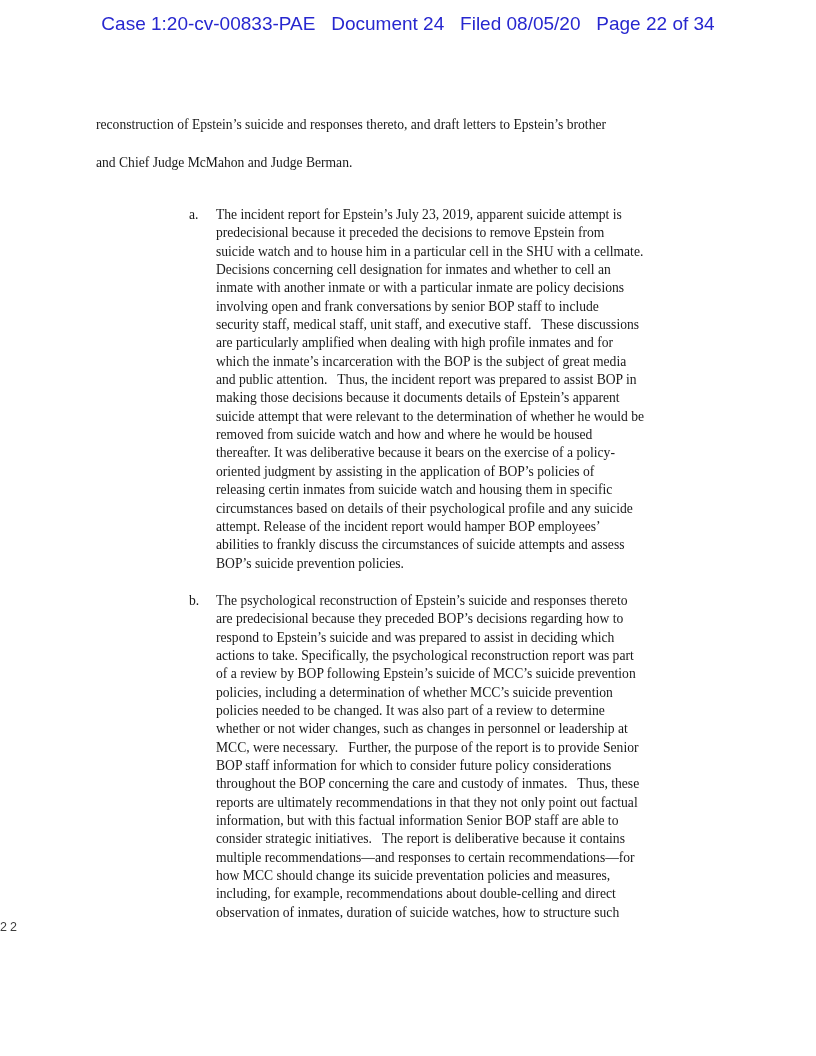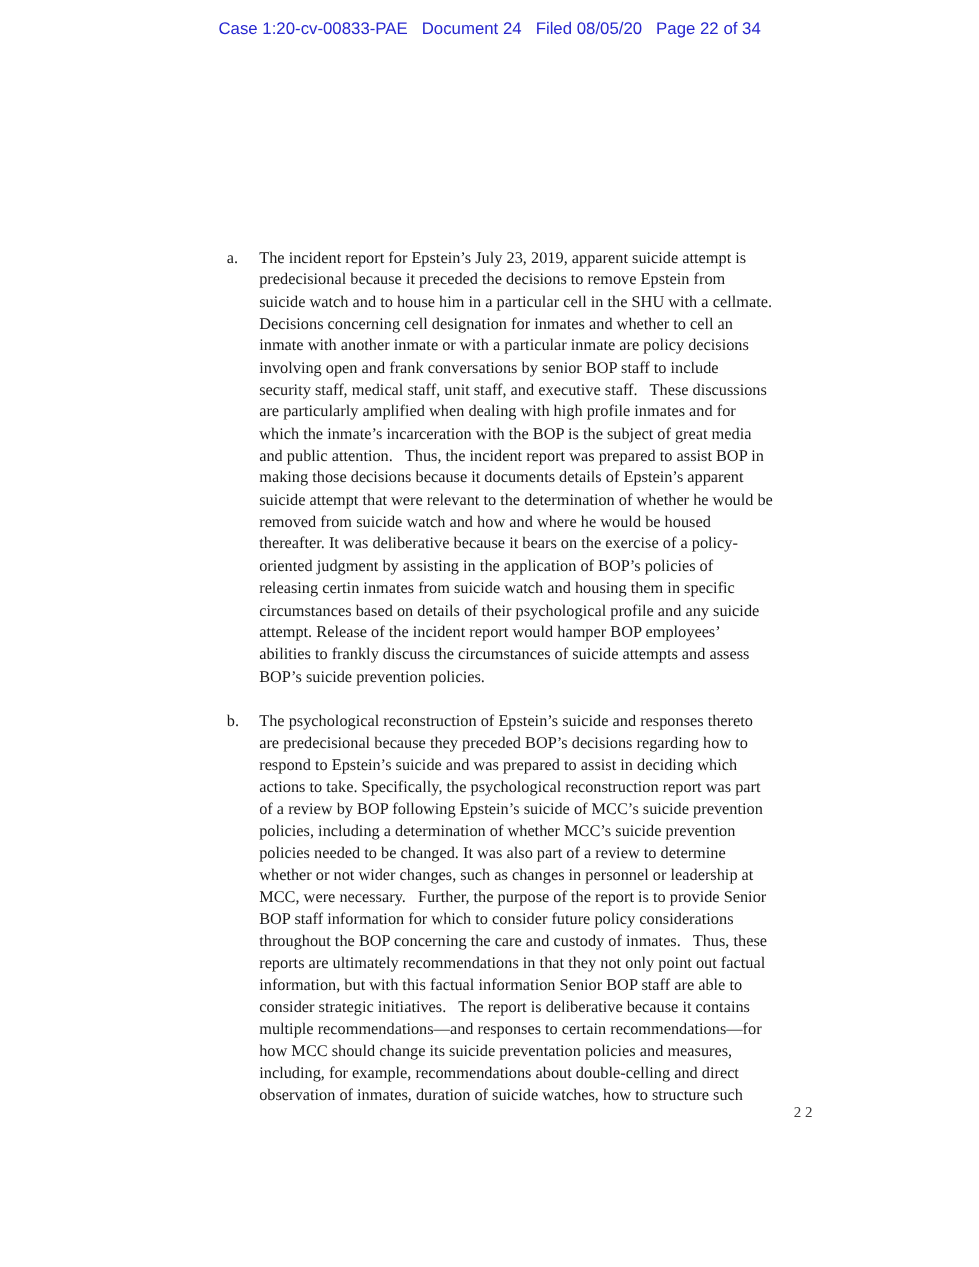--- a/index.html
+++ b/index.html
@@ -17,21 +17,21 @@
     font-family: "Liberation Serif", "DejaVu Serif", serif;
     color: #181818;
   }
   .case-header {
     position: absolute;
     top: 15px;
     left: 0;
     width: 816px;
     text-align: center;
     font-family: "Liberation Sans", "DejaVu Sans", sans-serif;
-    font-size: 14px;
+    font-size: 19px;
     line-height: 17px;
     color: #2727cf;
     white-space: pre;
   }
   .opening-paragraph {
     position: absolute;
     top: 106px;
     left: 96px;
     width: 624px;
     font-size: 13.6px;
@@ -61,34 +61,36 @@
   }
   .item-text {
     white-space: pre;
     margin-top: 16px;
   }
   .page-number {
     position: absolute;
     top: 920px;
     left: 0;
     width: 680px;
-    text-align: right;
-    font-family: Liberation Serif, serif;
+    text-align: left;
+    font-family: Liberation Sans, sans-serif;
     font-size: 12.5px;
     letter-spacing: 3px;
     color: #3d3d3d;
   }
 </style>
 </head>
 <body>
 
 <div class="page">
 
   <div class="case-header">Case 1:20-cv-00833-PAE   Document 24   Filed 08/05/20   Page 22 of 34</div>
 
+  <div class="opening-paragraph">reconstruction of Epstein’s suicide and responses thereto, and draft letters to Epstein’s brother
+and Chief Judge McMahon and Judge Berman.</div>
 
   <div class="sub-list">
 
     <div class="list-item">
       <span class="item-marker">a.</span>
       <div class="item-text">The incident report for Epstein’s July 23, 2019, apparent suicide attempt is
 predecisional because it preceded the decisions to remove Epstein from
 suicide watch and to house him in a particular cell in the SHU with a cellmate.
 Decisions concerning cell designation for inmates and whether to cell an
 inmate with another inmate or with a particular inmate are policy decisions

